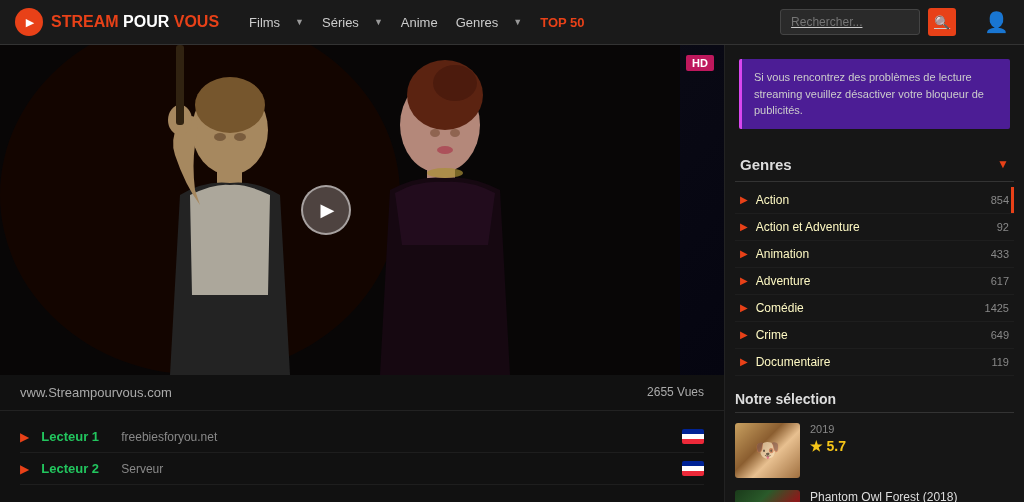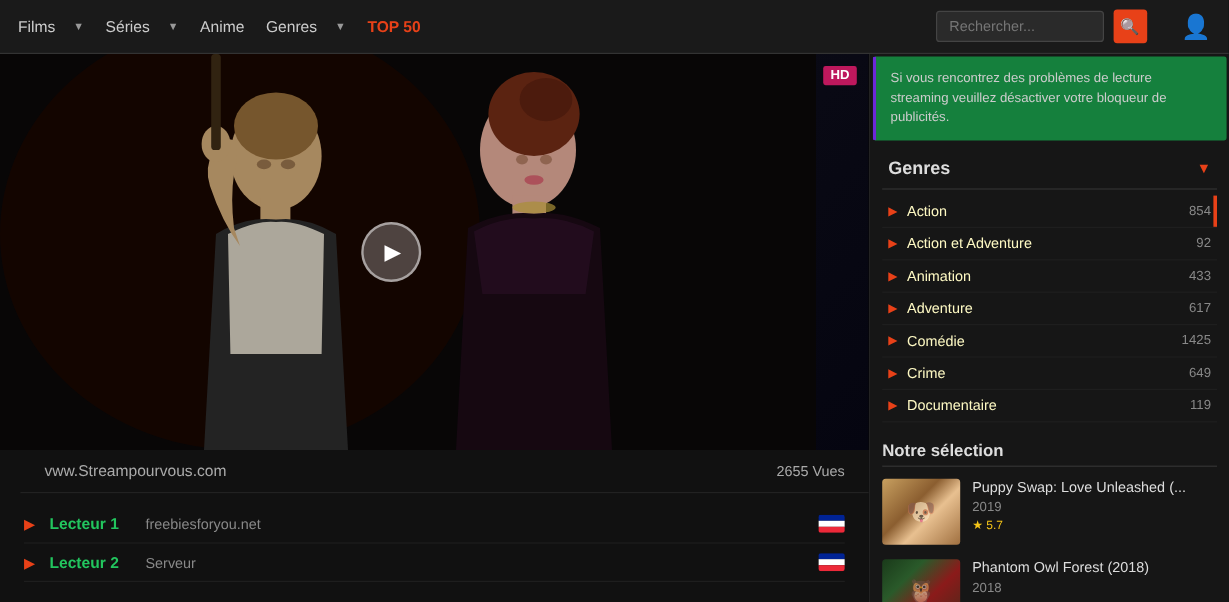--- a/index.html
+++ b/index.html
@@ -67,20 +67,21 @@
       align-items: center;
       gap: 15px;
       cursor: pointer;
     }
     .nav-link .arrow { font-size: 9px; color: #999; }
     .nav-top50 { color: #e84118 !important; font-weight: bold; }
     .search-area {
       display: flex;
       align-items: center;
       gap: 8px;
+      text-decoration: underline;
     }
     .search-box {
       background: #2a2a2a;
       border: 1px solid #444;
       color: #ccc;
       padding: 5px 10px;
       border-radius: 3px;
       font-size: 12px;
       width: 140px;
       outline: none;
@@ -173,23 +174,21 @@
       color: white;
       font-size: 18px;
       margin-left: 3px;
     }
 
     
     .video-info {
       padding: 10px 20px;
       display: flex;
       justify-content: space-between;
-      align-items: center;
       border-bottom: 1px solid #222;
-      margin-left: 17px;
     }
     .video-url {
       color: #aaa;
       font-size: 13px;
     }
     .video-views {
       color: #aaa;
       font-size: 12px;
     }
 
@@ -237,24 +236,24 @@
     .right-sidebar {
       width: 300px;
       background: #161616;
       border-left: 1px solid #222;
       overflow-y: auto;
       flex-shrink: 0;
     }
 
     
     .ad-notice {
-      background: #15803d;
-      border-left: 3px solid #6d28d9;
+      background: #4c1d95;
+      border-left: 3px solid #d946ef;
       padding: 10px 12px;
-      margin: 2px;
+      margin: 14px;
       border-radius: 2px;
     }
     .ad-notice p {
       color: #ccc;
       font-size: 11px;
       line-height: 1.5;
     }
 
     
     .genres-section {
@@ -356,32 +355,39 @@
       margin-bottom: 3px;
       line-height: 1.3;
     }
     .selection-year {
       color: #888;
       font-size: 11px;
       margin-bottom: 3px;
     }
     .selection-rating {
       color: #f5c518;
-      font-size: 10px;
+      font-size: 14px;
+      font-weight: bold;
     }
 
     
     .right-sidebar::-webkit-scrollbar { width: 4px; }
     .right-sidebar::-webkit-scrollbar-track { background: #111; }
     .right-sidebar::-webkit-scrollbar-thumb { background: #444; border-radius: 2px; }
   </style>
 </head>
 <body>
 
 <nav class="navbar">
+  <div class="logo-area">
+    <div class="logo-icon"></div>
+    <span class="logo-text">
+      <span>STREAM</span>&nbsp;<span style="color:#fff">POUR</span>&nbsp;<span>VOUS</span>
+    </span>
+  </div>
   <div class="nav-links">
     <a class="nav-link">
       <span>Films</span>
       <span class="arrow">▼</span>
     </a>
     <a class="nav-link">
       <span>Séries</span>
       <span class="arrow">▼</span>
     </a>
     <a class="nav-link">Anime</a>
@@ -534,21 +540,20 @@
     </div>
 
     <div class="selection-section">
       <div class="selection-title">Notre sélection</div>
 
       <div class="selection-item">
         <div class="selection-thumb thumb-1">
           <div class="thumb-decoration">🐶</div>
         </div>
         <div class="selection-info">
-          <div class="selection-movie-title">Puppy Swap: Love Unleashed (...</div>
           <div class="selection-year">2019</div>
           <div class="selection-rating">
             ★ <span>5.7</span>
           </div>
         </div>
       </div>
 
       <div class="selection-item">
         <div class="selection-thumb thumb-2">
           <div class="thumb-decoration">🦉</div>

